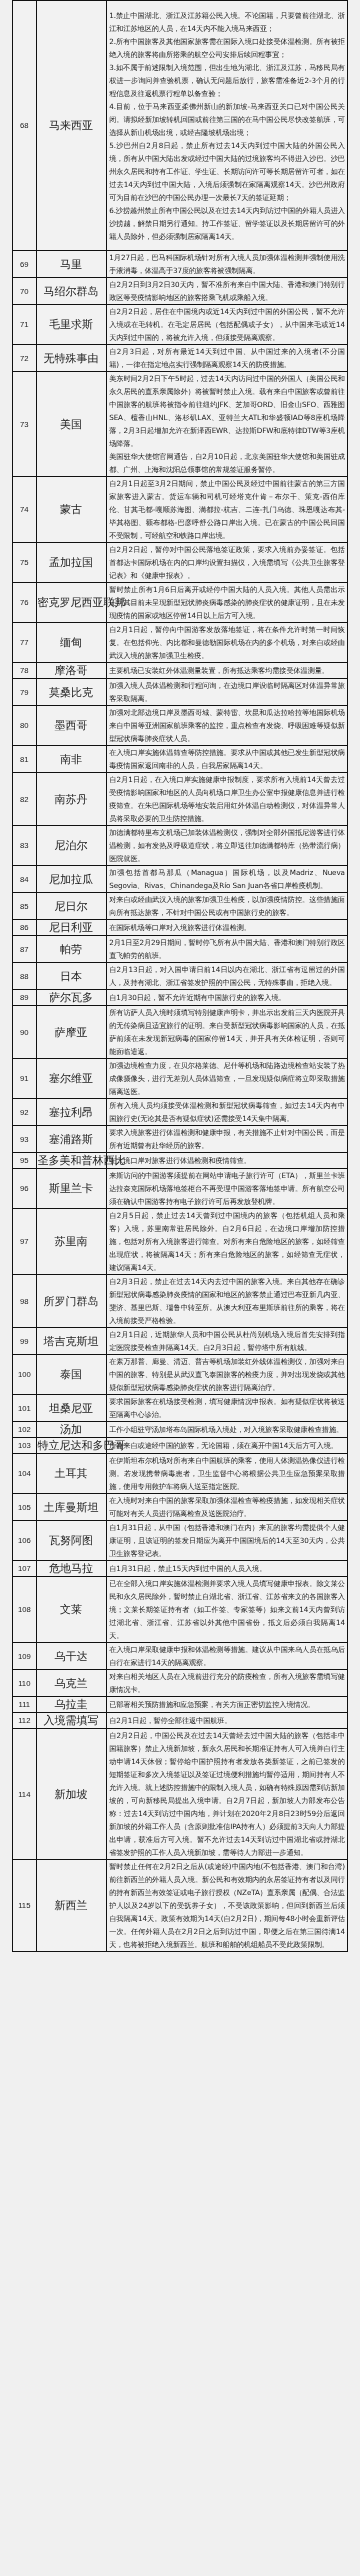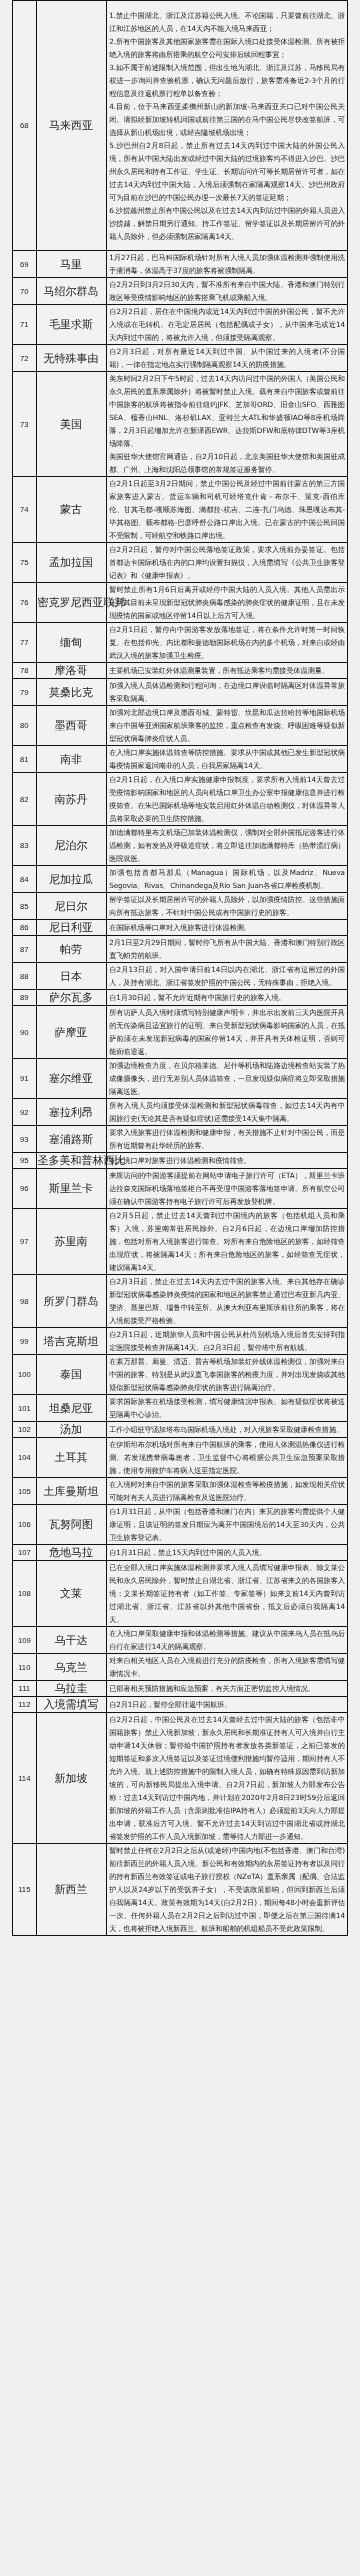--- a/index.html
+++ b/index.html
@@ -174,21 +174,21 @@
           <td class="num">84</td>
           <td class="country">尼加拉瓜</td>
           <td class="measure">
             <span class="para">加强包括首都马那瓜（Managua）国际机场，以及Madriz、Nueva Segovia、Rivas、Chinandega及Río San Juan各省口岸检疫机制。</span>
           </td>
         </tr>
         <tr>
           <td class="num">85</td>
           <td class="country">尼日尔</td>
           <td class="measure">
-            <span class="para">留学签证以及长期居留许可的外籍人员除外，以加强疫情防控。这些措施面向所有抵达旅客，不针对中国公民或有中国旅行史的旅客。</span>
+            <span class="para">对来自或经由武汉入境的旅客加强卫生检疫，以加强疫情防控。这些措施面向所有抵达旅客，不针对中国公民或有中国旅行史的旅客。</span>
           </td>
         </tr>
         <tr>
           <td class="num">86</td>
           <td class="country">尼日利亚</td>
           <td class="measure">
             <span class="para">在国际机场等口岸对入境旅客进行体温检测。</span>
           </td>
         </tr>
         <tr>
@@ -287,20 +287,27 @@
           <td class="country">坦桑尼亚</td>
           <td class="measure">
             <span class="para">要求国际旅客在机场接受检测，填写健康情况申报表。如有疑似症状将被送至隔离中心诊治。</span>
           </td>
         </tr>
         <tr>
           <td class="num">102</td>
           <td class="country">汤加</td>
           <td class="measure">
             <span class="para">工作小组驻守汤加塔布岛国际机场入境处，对入境旅客采取健康检查措施。</span>
+          </td>
+        </tr>
+        <tr>
+          <td class="num">103</td>
+          <td class="country">特立尼达和多巴哥</td>
+          <td class="measure">
+            <span class="para">所有来自或途经中国的旅客，无论国籍，须在离开中国14天后方可入境。</span>
           </td>
         </tr>
         <tr>
           <td class="num">104</td>
           <td class="country">土耳其</td>
           <td class="measure">
             <span class="para">在伊斯坦布尔机场对所有来自中国航班的乘客，使用人体测温热像仪进行检测。若发现携带病毒患者，卫生监督中心将根据公共卫生应急预案采取措施，使用专用救护车将病人送至指定医院。</span>
           </td>
         </tr>
         <tr>

